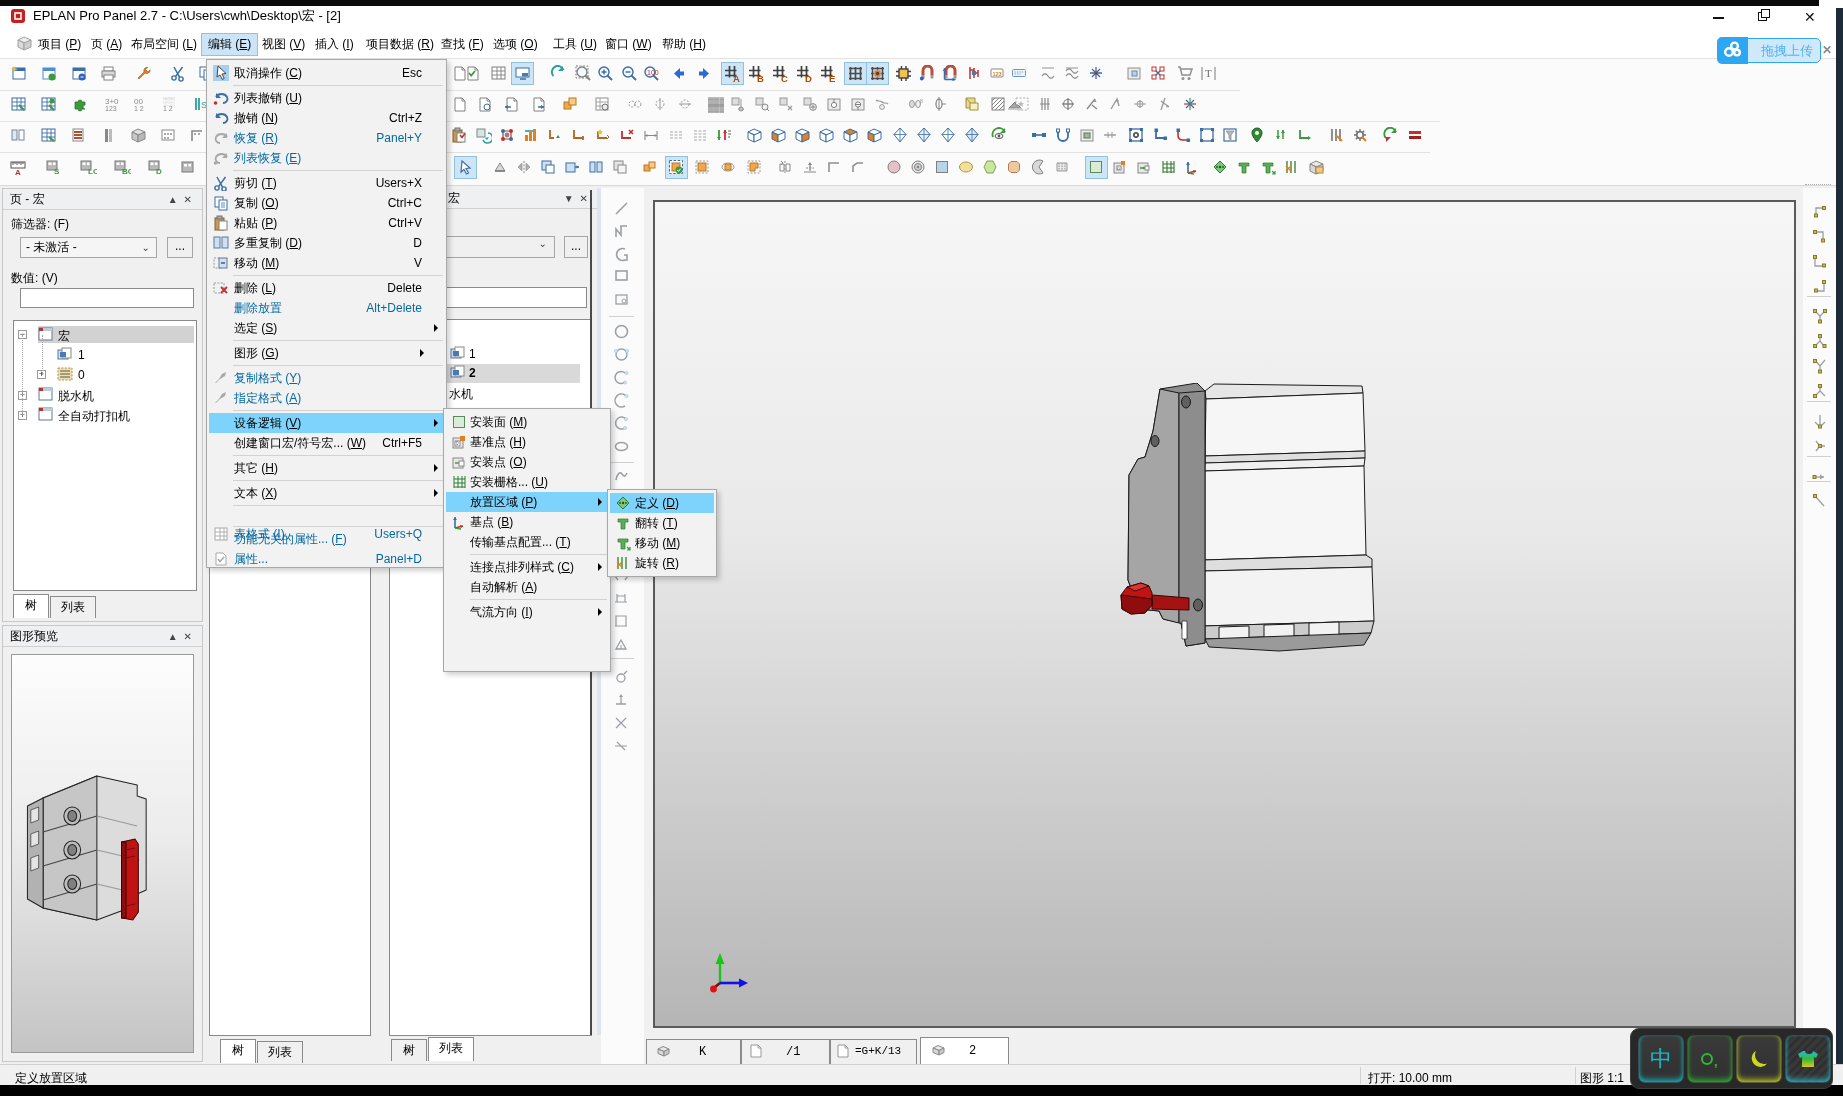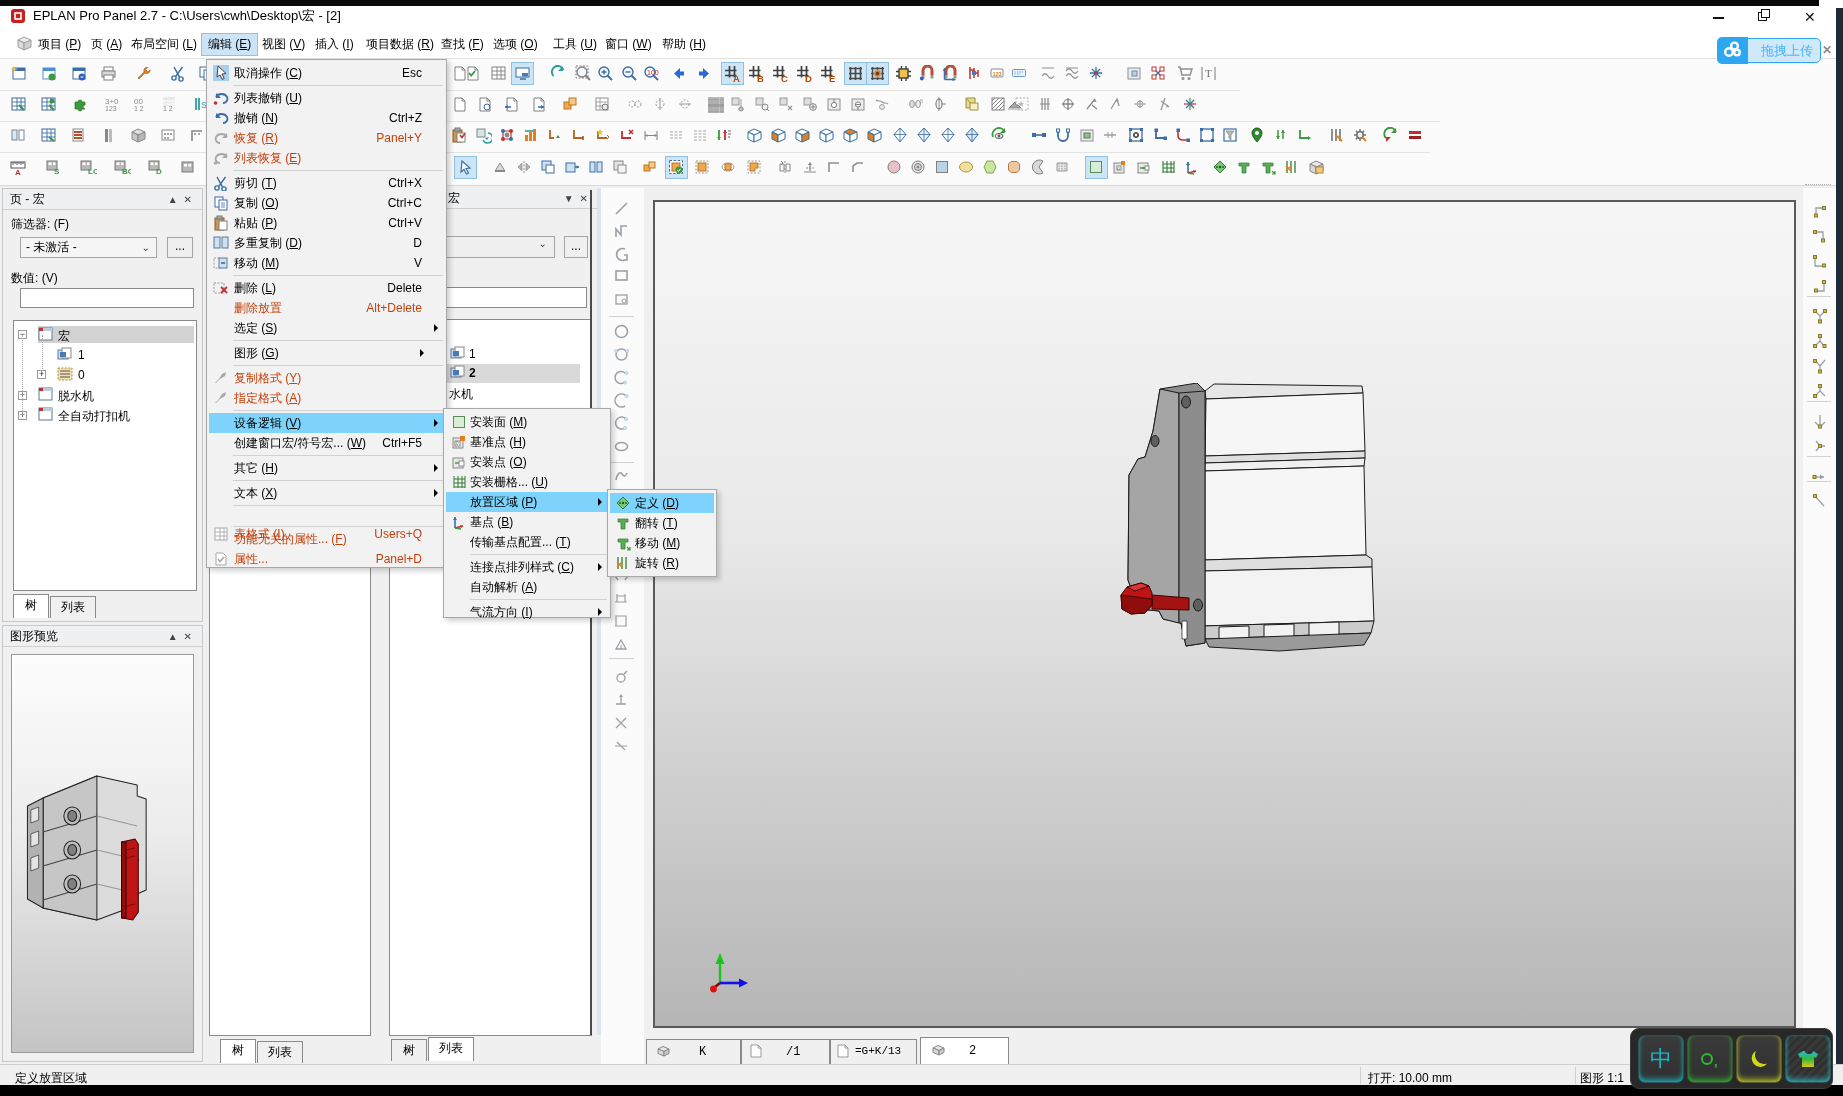--- a/index.html
+++ b/index.html
@@ -9,21 +9,21 @@
 .hsep{position:absolute;height:1px;background:#e2e2e2}
 u{text-decoration:underline}
 .mi{position:absolute;height:20px;line-height:20px;white-space:nowrap}
 .mi .lab{position:absolute;left:25px}
 .mi .sc{position:absolute;right:22px}
 .mi .micon{position:absolute;left:4px;top:2px}
 .sub .mi .lab{left:24px}
 .sub .mi .micon{left:5px}
 .ssub .mi .lab{left:25px}
 .ssub .mi .micon{left:5px}
-.mi.dis{color:#c2410c}
+.mi.dis{color:#0369a1}
 .mi.hi{background:#7dd3fc}
 .mi .arr{position:absolute;right:6px;top:6px;width:0;height:0;border-left:4px solid #000;border-top:4px solid transparent;border-bottom:4px solid transparent}
 .msep{position:absolute;left:26px;right:3px;height:1px;background:#d2d2d2}
 .phead{position:absolute;left:0;right:0;top:0;height:21px;background:#eef0f2;border-bottom:1px solid #d0d0d0;line-height:21px;padding-left:7px}
 .phead .bts{position:absolute;right:4px;top:0;color:#444;font-size:10px;letter-spacing:6px}
 .tab{position:absolute;height:22px;border:1px solid #8a8a8a;border-bottom:none;background:#f0f0f0;text-align:center;line-height:21px;font-size:12px}
 .tab.act{background:#fff;height:24px;z-index:3}
 .tree-exp{position:absolute;width:9px;height:9px;border:1px solid #9a9a9a;background:#fff;font-size:9px;line-height:7px;text-align:center;color:#333}
 
 </style></head><body>
@@ -1592,21 +1592,21 @@
       <span class="lab">列表恢复 (<u>E</u>)</span>
     </div>
 <div class="msep" style="top:110px"></div>
 <div class="mi" style="left:2px;right:2px;top:113px">
       <span class="micon"><svg width="16" height="16" viewBox="0 0 16 16" style="">
           <circle cx="4" cy="13" r="2.1" fill="none" stroke="#3a6ea5" stroke-width="1.4"></circle>
           <circle cx="11" cy="14" r="2.1" fill="none" stroke="#3a6ea5" stroke-width="1.4"></circle>
           <path d="M5.5 11.6L12.5 2M9.8 12.6L4 2" stroke="#3a6ea5" stroke-width="1.5" fill="none"></path>
         </svg></span>
       <span class="lab">剪切 (<u>T</u>)</span>
-      <span class="sc">Ctrl+X</span>
+      <span class="sc">Users+X</span>
     </div>
 <div class="mi" style="left:2px;right:2px;top:133px">
       <span class="micon"><svg width="16" height="16" viewBox="0 0 16 16" style="">
           <rect x="2" y="2" width="8" height="10" fill="#fff" stroke="#3a6ea5"></rect>
           <rect x="6" y="5" width="8" height="10" fill="#fff" stroke="#3a6ea5"></rect>
           <path d="M8 8h4M8 10h4M8 12h4" stroke="#3a6ea5" stroke-width=".8"></path>
         </svg></span>
       <span class="lab">复制 (<u>O</u>)</span>
       <span class="sc">Ctrl+C</span>
     </div>
@@ -1705,21 +1705,21 @@
     </div>
 <div class="mi dis" style="left:2px;right:2px;top:489px">
       <span class="micon"><svg width="16" height="16" viewBox="0 0 16 16" style="">
           <path d="M3 2h7l3 3v9H3z" fill="#fff" stroke="#a8a8a8"></path>
           <path d="M5 8l2 2.5L11 6" stroke="#a8a8a8" stroke-width="1.5" fill="none"></path>
         </svg></span>
       <span class="lab">属性...</span>
       <span class="sc">Panel+D</span>
     </div>
 </div>
-<div class="abs sub" style="left:443px;top:408px;width:168px;height:210px;background:#f2f2f2;border:1px solid #a8a8a8;box-shadow:3px 3px 5px rgba(0,0,0,.18);z-index:11;font-size:12px">
+<div class="abs sub" style="left:443px;top:408px;width:168px;height:264px;background:#f2f2f2;border:1px solid #a8a8a8;box-shadow:3px 3px 5px rgba(0,0,0,.18);z-index:11;font-size:12px">
 <div class="mi" style="left:2px;right:2px;top:3px">
       <span class="micon"><svg width="16" height="16" viewBox="0 0 16 16" style="">
           <rect x="2.5" y="2.5" width="11" height="11" fill="#d8ecd8" stroke="#5a8a5a"></rect>
         </svg></span>
       <span class="lab">安装面 (<u>M</u>)</span>
     </div>
 <div class="mi" style="left:2px;right:2px;top:23px">
       <span class="micon"><svg width="16" height="16" viewBox="0 0 16 16" style="">
           <rect x="2" y="4" width="10" height="10" fill="#e8e8e8" stroke="#888"></rect>
           <rect x="9" y="2" width="5" height="5" fill="#e08020"></rect>

